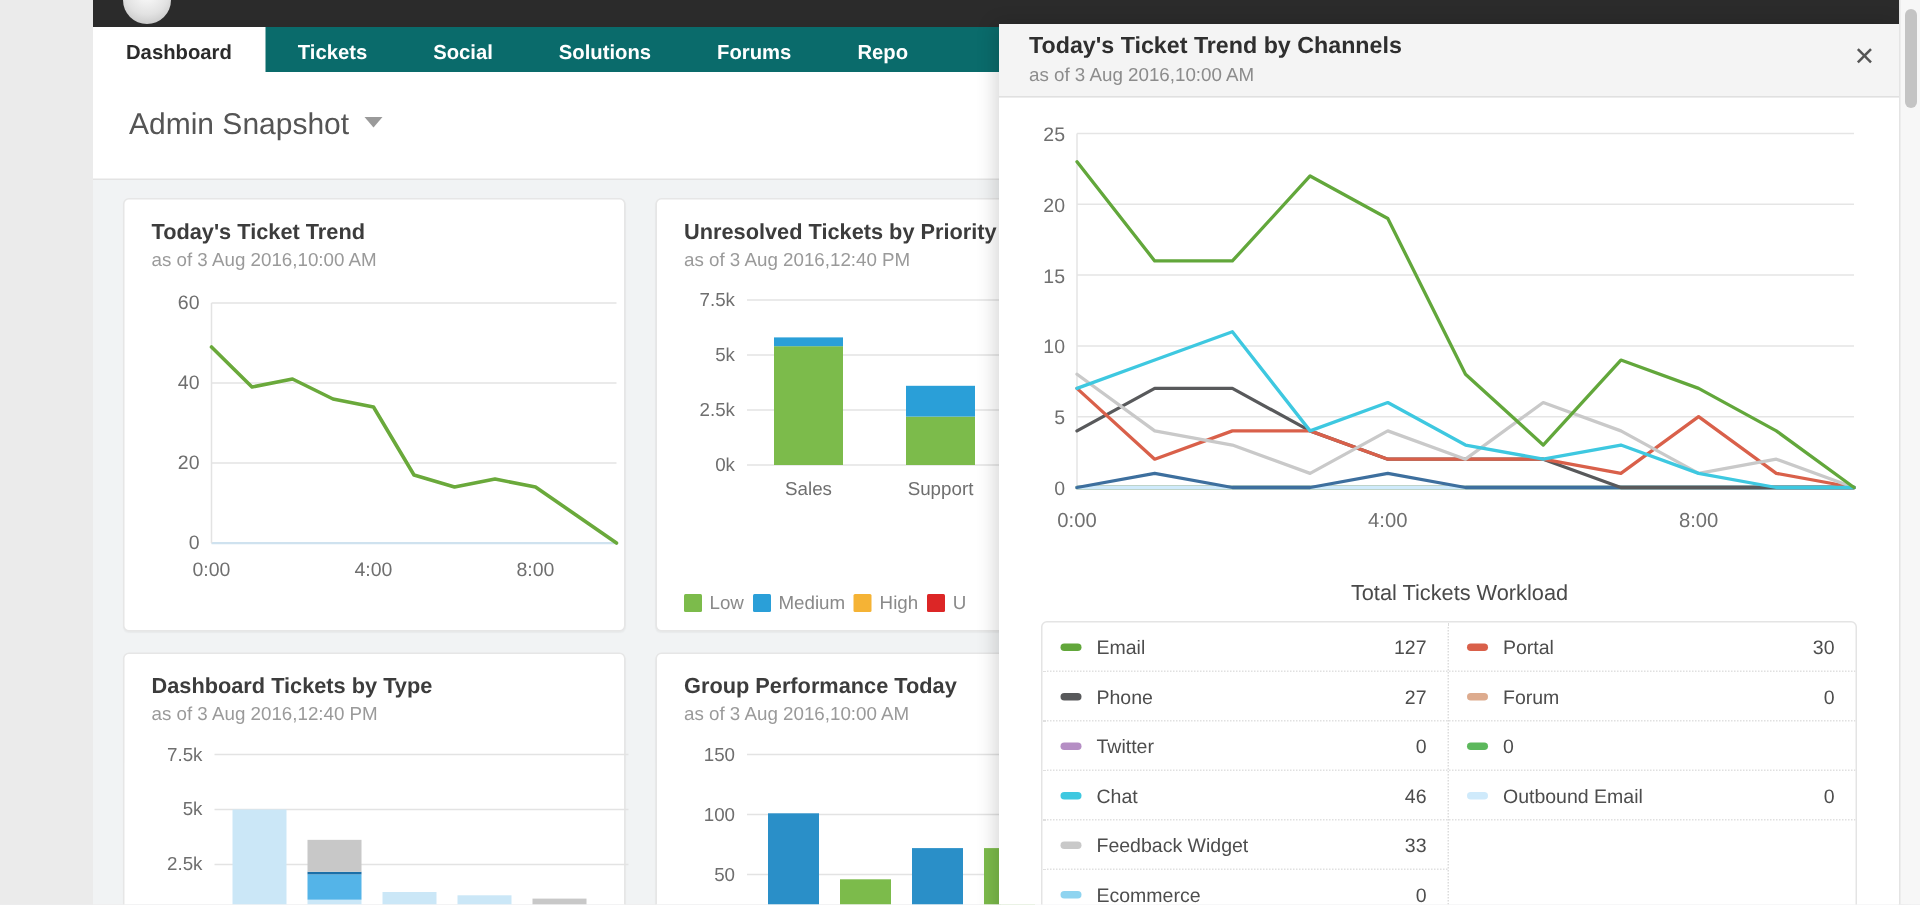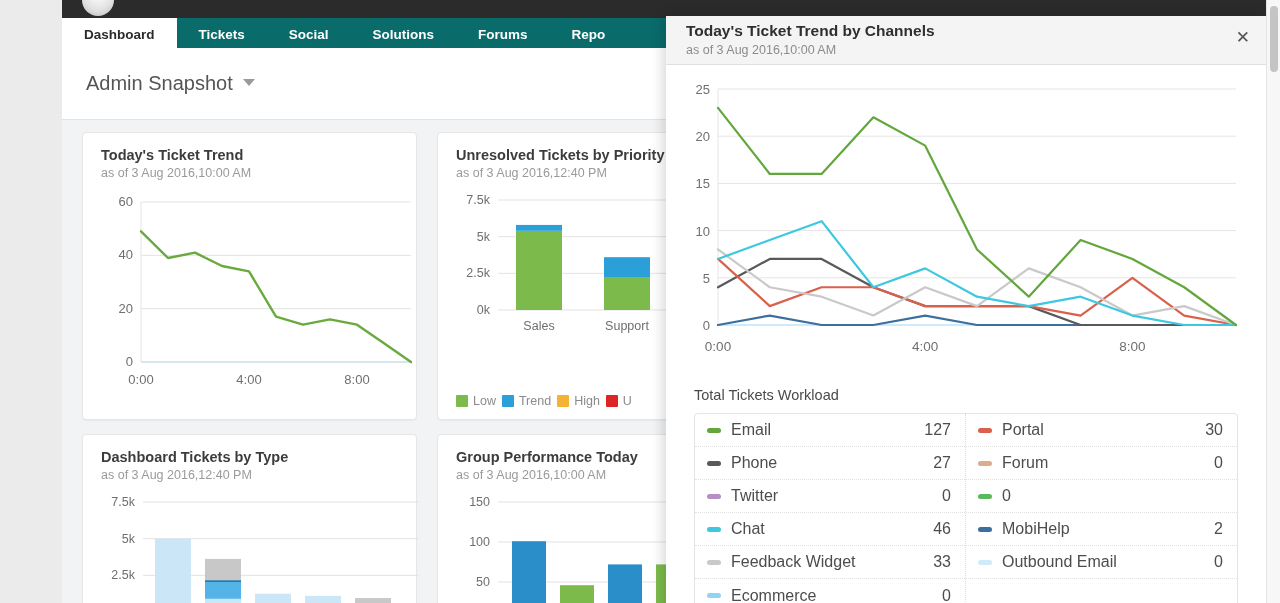--- a/index.html
+++ b/index.html
@@ -93,32 +93,32 @@
   }
   .modal-title { font-size: 15.5px; font-weight: bold; color: #2f2f2f; }
   .modal-sub { font-size: 12.5px; color: #8c8c8c; margin-top: 3px; }
   .modal-close {
     position: absolute; right: 16px; top: 13px;
     font-size: 17px; color: #555; cursor: pointer;
     font-family: "Liberation Sans", sans-serif; line-height: 1;
   }
   .modal-body { padding: 10px 14px 0 14px; }
   .workload-title {
-    font-size: 14.5px; color: #4a4a4a; margin: 18px 0 10px 14px;
+    font-size: 14.5px; color: #4a4a4a; margin: 18px 0 10px 14px; text-align: center;
   }
   .workload-box {
     margin: 0 14px; border: 1px solid #e4e4e4; border-radius: 4px;
     display: flex; overflow: hidden;
   }
   .wl-col { width: 50%; }
   .wl-col.left { border-right: 1px dotted #dcdcdc; }
   .wl-row {
     display: flex; align-items: center; height: 33px;
     border-bottom: 1px dotted #e0e0e0;
-    padding: 0 14px 0 12px; font-size: 16px; color: #4d4d4d;
+    padding: 0 14px 0 12px; font-size: 13px; color: #4d4d4d;
   }
   .wl-row:last-child { border-bottom: none; }
   .wl-row.blank { border-bottom: none; }
   .wl-dash {
     width: 14px; height: 5px; border-radius: 3px;
     margin-right: 10px; flex: 0 0 auto;
   }
   .wl-name { flex: 1 1 auto; }
   .wl-val { color: #4d4d4d; }
 
@@ -213,21 +213,21 @@
                 <text x="259" y="158" text-anchor="middle" font-size="12.5" fill="#6f6f6f" font-family="&quot;Liberation Sans&quot;, sans-serif">Success</text>
               </svg>
           </div>
           <div class="prio-legend" id="prio-legend">
               <div class="li">
                 <span class="sw" style="background: rgb(124, 187, 75);"></span>
                 <span>Low</span>
               </div>
               <div class="li">
                 <span class="sw" style="background: rgb(42, 159, 216);"></span>
-                <span>Trend</span>
+                <span>Medium</span>
               </div>
               <div class="li">
                 <span class="sw" style="background: rgb(245, 179, 53);"></span>
                 <span>High</span>
               </div>
               <div class="li">
                 <span class="sw" style="background: rgb(220, 38, 38);"></span>
                 <span>U</span>
               </div>
             </div>
@@ -371,25 +371,20 @@
             <div class="wl-row">
               <span class="wl-dash" style="background: rgb(221, 171, 142);"></span>
               <span class="wl-name">Forum</span>
               <span class="wl-val">0</span>
             </div>
             <div class="wl-row">
               <span class="wl-dash" style="background: rgb(92, 184, 92);"></span>
               <span class="wl-val">0</span>
             </div>
             <div class="wl-row">
-              <span class="wl-dash" style="background: rgb(61, 111, 158);"></span>
-              <span class="wl-name">MobiHelp</span>
-              <span class="wl-val">2</span>
-            </div>
-            <div class="wl-row">
               <span class="wl-dash" style="background: rgb(207, 234, 251);"></span>
               <span class="wl-name">Outbound Email</span>
               <span class="wl-val">0</span>
             </div>
             <div class="wl-row blank"></div>
           </div>
       </div>
     </div>
   </div>
 

